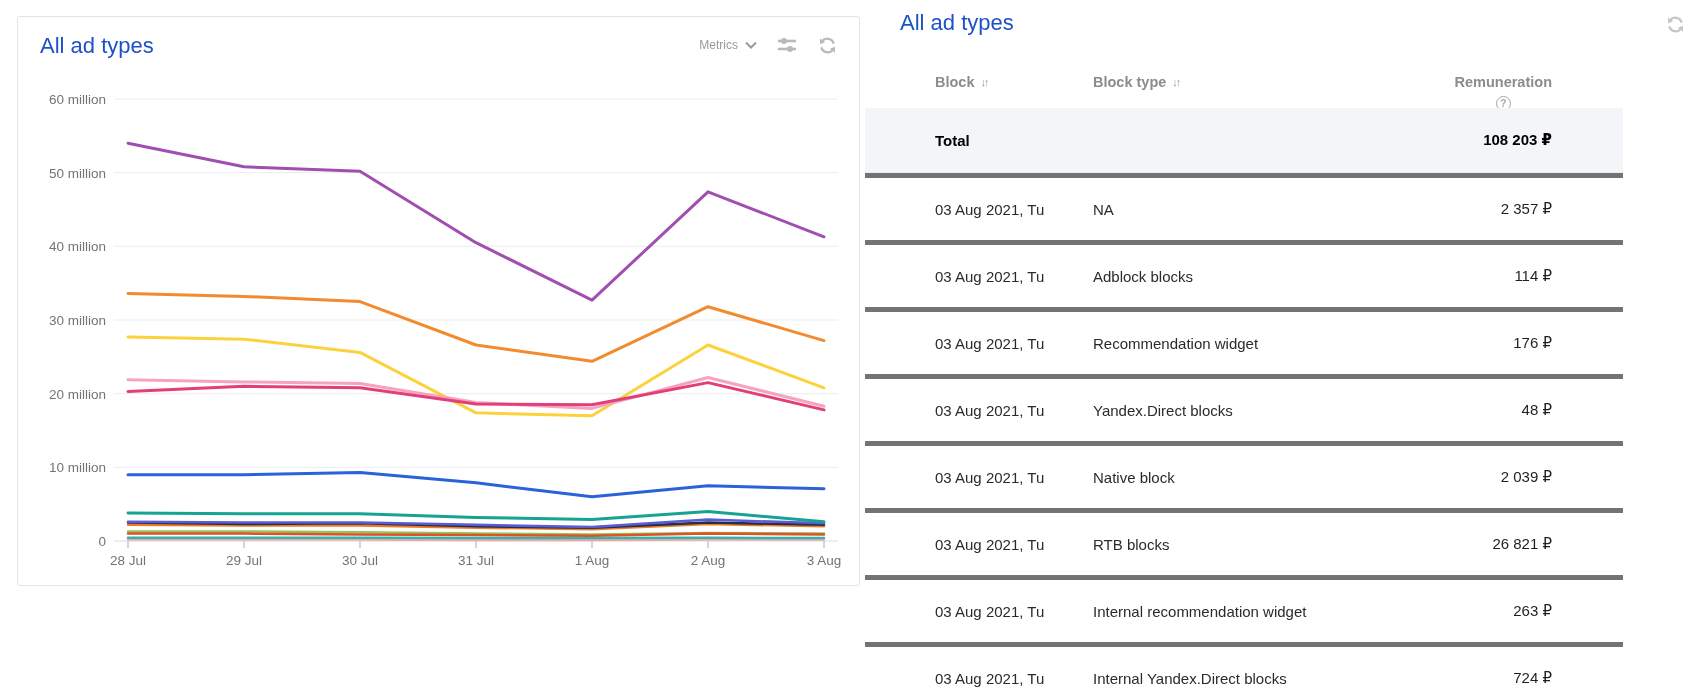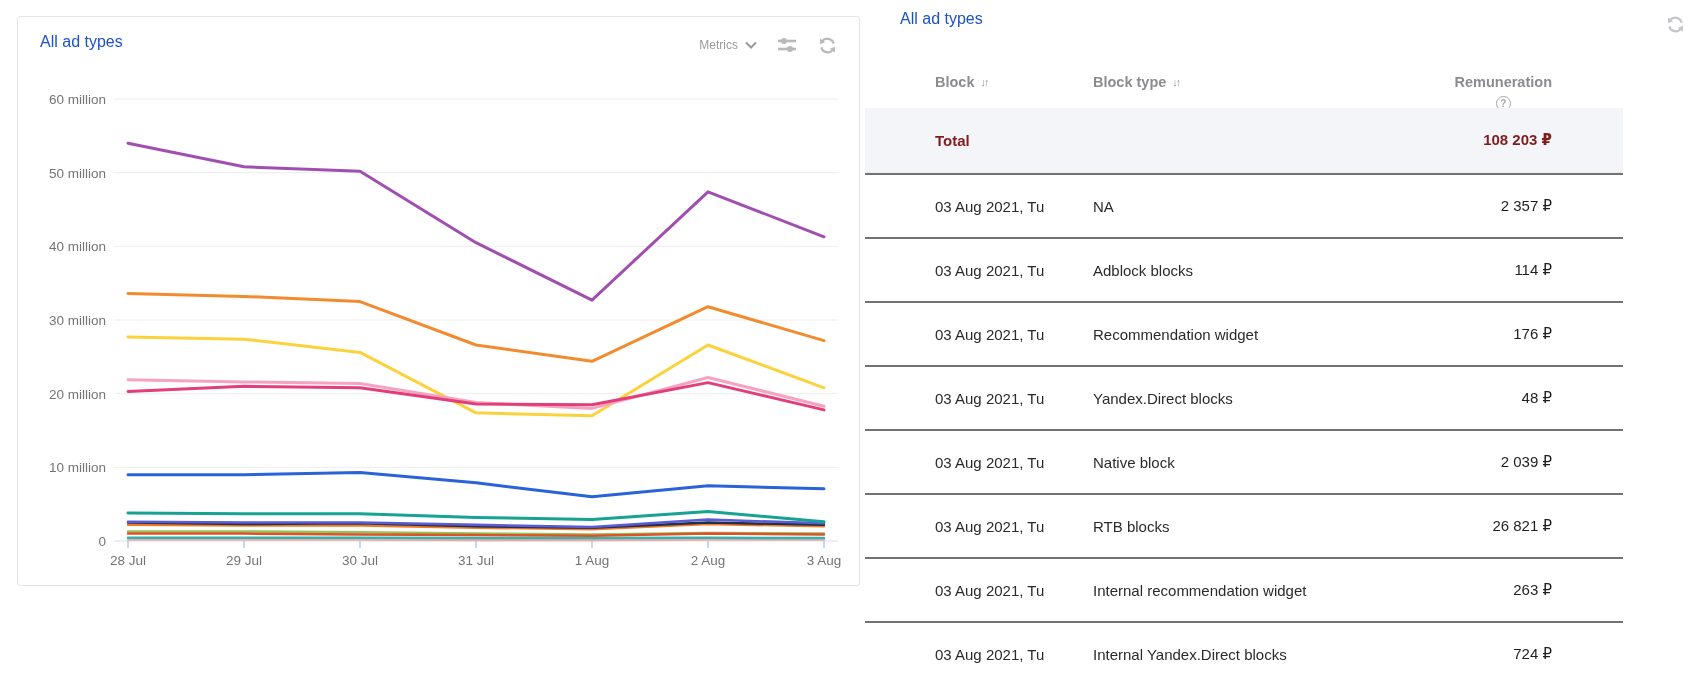--- a/index.html
+++ b/index.html
@@ -1,46 +1,46 @@
 <!DOCTYPE html>
 <html><head>
 <meta charset="utf-8">
 <style>
   html,body{margin:0;padding:0;background:#fff;width:1703px;height:696px;overflow:hidden;
     font-family:"Liberation Sans","DejaVu Sans",sans-serif;-webkit-font-smoothing:antialiased;}
   .card{position:absolute;background:#fff;}
   
   #chart-card{left:17px;top:16px;width:843px;height:570px;border:1px solid #e4e4e8;border-radius:3px;box-sizing:border-box;}
   .card-head{position:absolute;left:0;top:0;right:0;height:52px;}
-  .panel-title{position:absolute;left:22px;top:16px;font-size:16px;color:#1d51c9;}
+  .panel-title{position:absolute;left:22px;top:16px;font-size:22px;color:#1d51c9;}
   .chart-controls{position:absolute;right:22px;top:18px;display:flex;align-items:center;gap:20px;color:#9a9a9e;}
   .metrics-dd{display:flex;align-items:center;gap:7px;font-size:12px;color:#9a9a9e;cursor:pointer;}
   .icon-btn{width:20px;height:20px;display:flex;align-items:center;justify-content:center;cursor:pointer;}
   svg.glyph{display:block;}
   #chart-svg{position:absolute;left:14px;top:52px;}
   
   #table-panel{left:865px;top:0;width:838px;height:696px;}
   #table-panel .panel-title{left:35px;top:10px;}
   #table-refresh{position:absolute;right:18px;top:14px;}
   .tbl{position:absolute;left:0;top:60px;width:758px;}
   .hdr-row{position:relative;height:48px;}
   .hdr-cell{position:absolute;top:14px;font-size:14.5px;font-weight:bold;color:#8c8c90;display:flex;align-items:center;gap:6px;}
   .hdr-date{left:70px;}
   .hdr-block{left:228px;}
   .hdr-rem{right:71px;justify-content:center;flex-direction:column;}
   .sort-ic{font-size:11px;letter-spacing:-2px;color:#9a9a9e;line-height:1;cursor:pointer;}
   .help-ic{width:15px;height:15px;border:1.4px solid #a7a7ab;border-radius:50%;box-sizing:border-box;
     font-size:10px;font-weight:bold;color:#a7a7ab;display:flex;align-items:center;justify-content:center;cursor:pointer;}
-  .row{position:relative;height:62px;border-top:2px solid #737373;}
+  .row{position:relative;height:62px;border-top:5px solid #737373;}
   .row.total{background:#f4f5f8;height:64px;border-top:none;border-bottom:1px solid #ececef;}
   .cell{position:absolute;top:50%;transform:translateY(-50%);font-size:15px;color:#2b2b2e;}
   .c-date{left:70px;}
   .c-block{left:228px;}
   .c-rem{right:71px;text-align:right;color:#1f1f22;}
-  .row.total .cell{font-weight:bold;color:#7f1d1d;}
+  .row.total .cell{font-weight:bold;color:#000000;}
 </style>
 </head>
 <body>
 
 <div class="card" id="chart-card">
   <div class="card-head">
     <div class="panel-title">All ad types</div>
     <div class="chart-controls">
       <div class="metrics-dd">
         <span>Metrics</span>

